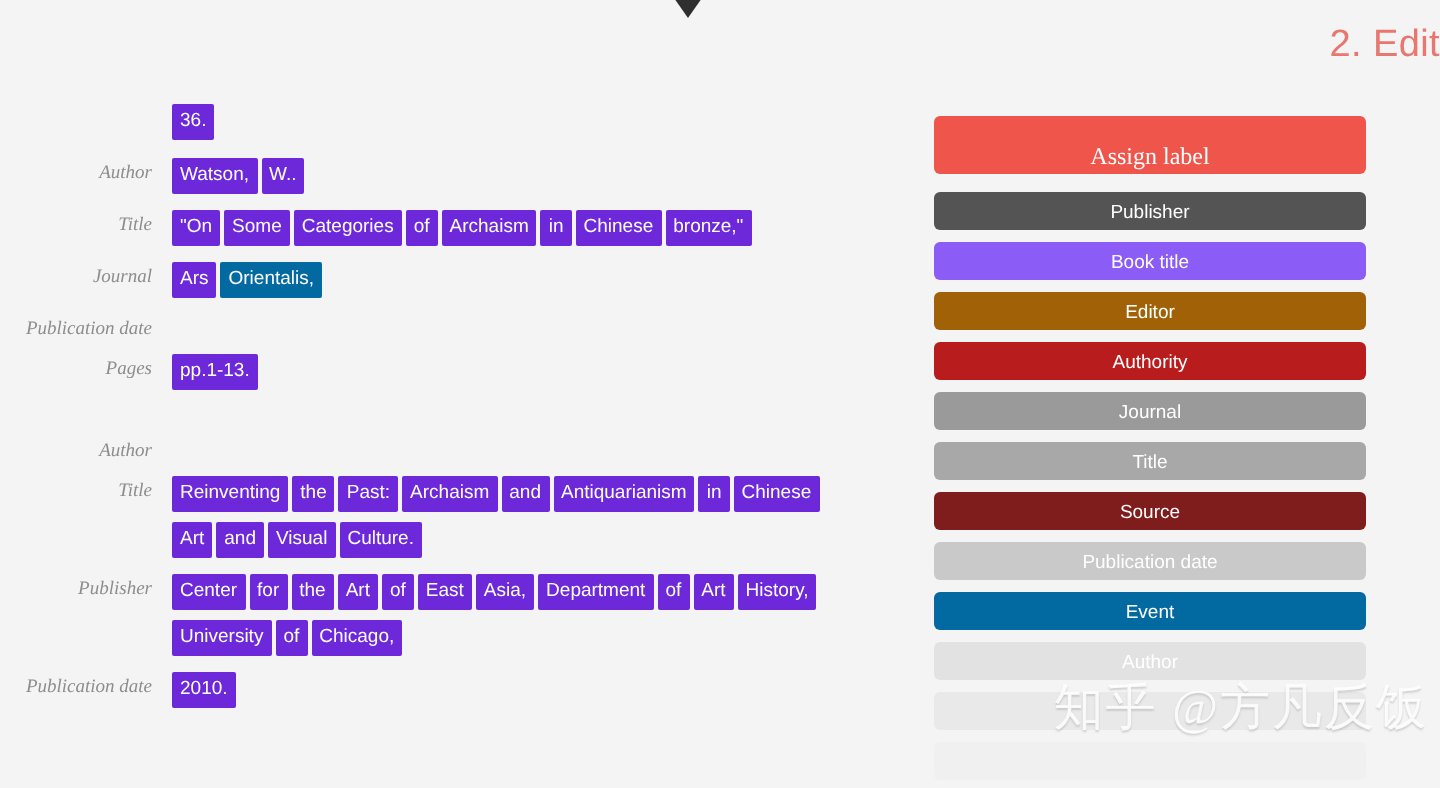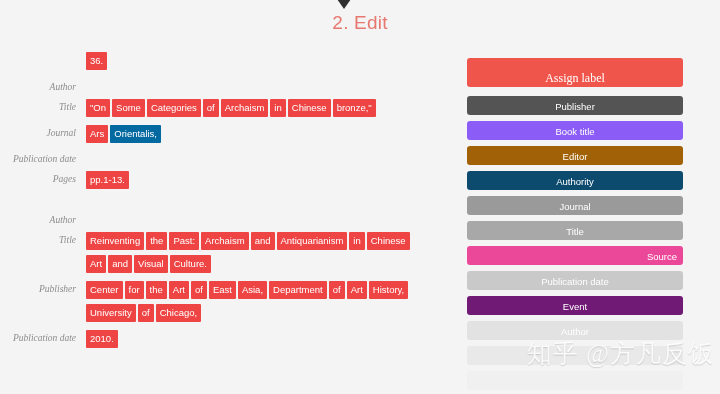--- a/index.html
+++ b/index.html
@@ -31,21 +31,21 @@
     height: 0;
     border-left: 7px solid transparent;
     border-right: 7px solid transparent;
     border-top: 10px solid #2f2f2f;
   }
   #page-title {
     position: absolute;
     top: 12px;
     left: 0;
     width: 720px;
-    text-align: center;
+    text-align: right;
     font-size: 19px;
     color: #e8776f;
     letter-spacing: 0.2px;
   }
 
   
   #citation-pane {
     position: absolute;
     left: 0;
     top: 50px;
@@ -71,21 +71,21 @@
     font-family: "Liberation Serif", serif;
     line-height: 13px;
   }
   .cite-tokens {
     flex: 1;
     padding-left: 2px;
     max-width: 330px;
   }
   .token {
     display: inline-block;
-    background: #ef4444;
+    background: #6d28d9;
     color: #ffffff;
     font-size: 9.5px;
     line-height: 11px;
     padding: 3px 4px 4px 4px;
     margin: 0 2px 3px 0;
     border-radius: 1px;
     white-space: nowrap;
     font-family: "Liberation Sans", sans-serif;
   }
   .token.highlight {
@@ -157,20 +157,21 @@
 </div>
 
 <div id="citation-pane">
     <div class="citation-block">
       <div class="cite-row">
         <div class="cite-label"></div>
         <div class="cite-tokens"><span class="token numline">36.</span></div>
       </div>
       <div class="cite-row">
         <div class="cite-label">Author</div>
+        <div class="cite-tokens"><span class="token">Watson,</span><span class="token">W..</span></div>
       </div>
       <div class="cite-row">
         <div class="cite-label">Title</div>
         <div class="cite-tokens"><span class="token">"On</span><span class="token">Some</span><span class="token">Categories</span><span class="token">of</span><span class="token">Archaism</span><span class="token">in</span><span class="token">Chinese</span><span class="token">bronze,"</span></div>
       </div>
       <div class="cite-row">
         <div class="cite-label">Journal</div>
         <div class="cite-tokens"><span class="token">Ars</span><span class="token highlight">Orientalis,</span></div>
       </div>
       <div class="cite-row">
@@ -199,25 +200,25 @@
       </div>
     </div>
   </div>
 
 <div id="label-pane">
   <button id="assign-label-button">Assign label</button>
   <div id="label-button-list">
       <button class="label-button" style="background: rgb(84, 84, 84);">Publisher</button>
       <button class="label-button" style="background: #8b5cf6;">Book title</button>
       <button class="label-button" style="background: #a16207;">Editor</button>
-      <button class="label-button" style="background: #0c4a6e;">Authority</button>
+      <button class="label-button" style="background: #b91c1c;">Authority</button>
       <button class="label-button" style="background: rgb(154, 154, 154);">Journal</button>
       <button class="label-button" style="background: rgb(168, 168, 168);">Title</button>
-      <button class="label-button" style="background: #ec4899; text-align: right;">Source</button>
+      <button class="label-button" style="background: #7f1d1d;">Source</button>
       <button class="label-button" style="background: rgb(201, 201, 201);">Publication date</button>
-      <button class="label-button" style="background: #701a75;">Event</button>
+      <button class="label-button" style="background: #0369a1;">Event</button>
       <button class="label-button" style="background: rgb(226, 226, 226);">Author</button>
       <button class="label-button" style="background: rgb(233, 233, 233);"></button>
       <button class="label-button" style="background: rgb(240, 240, 240);"></button>
     </div>
 </div>
 
 <div id="watermark">知乎 @方凡反饭</div>
 
 </body></html>

